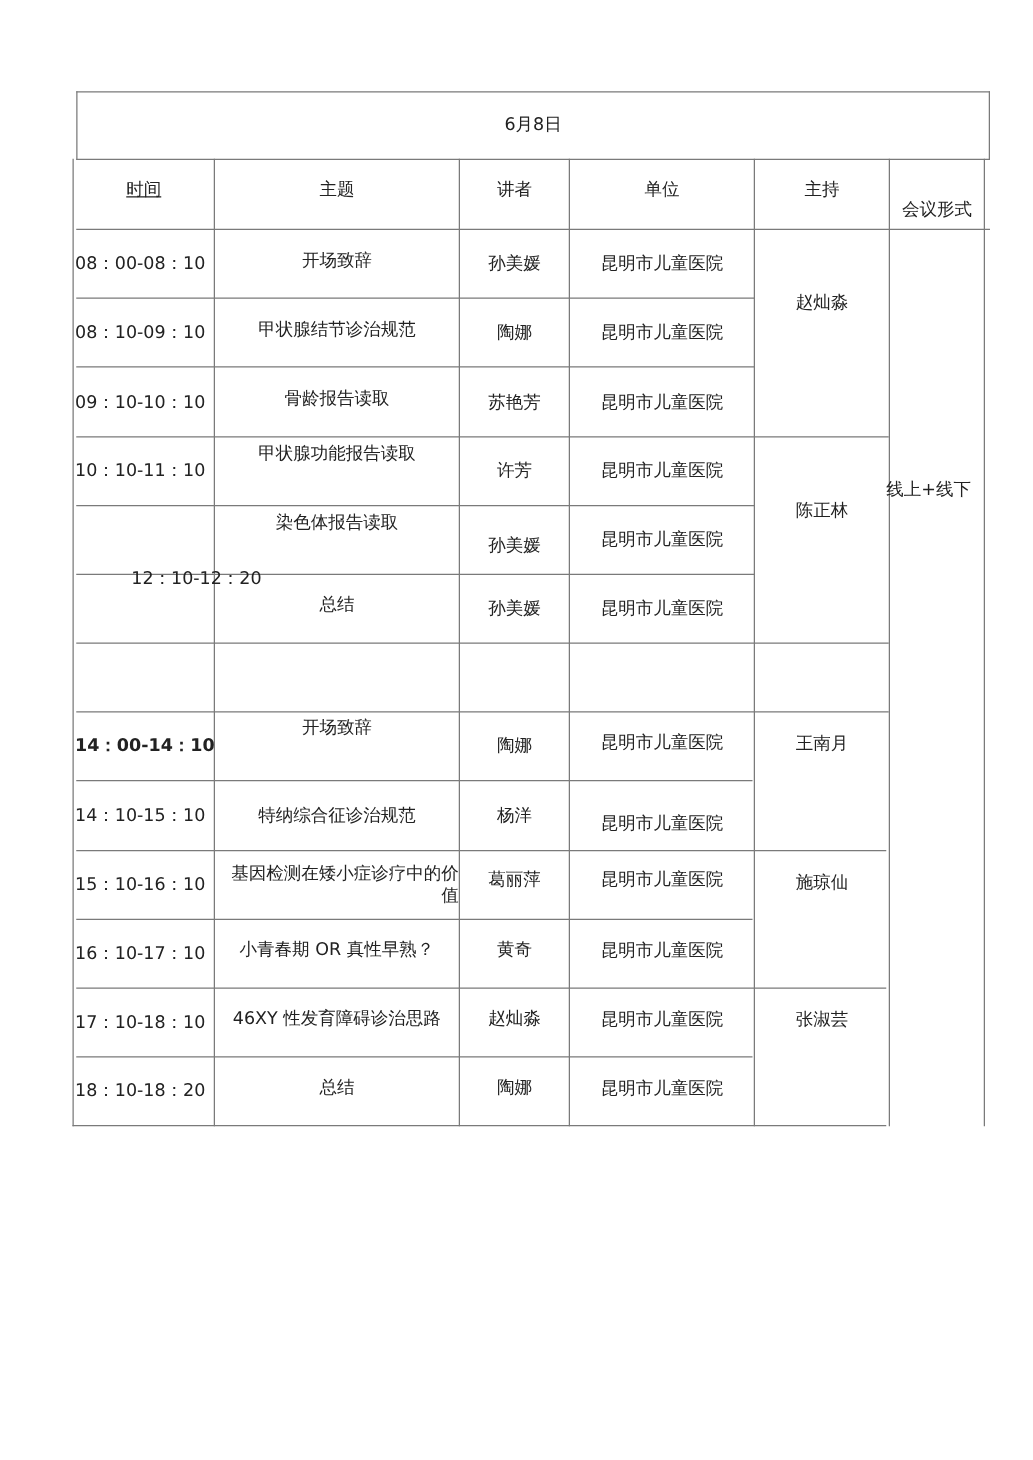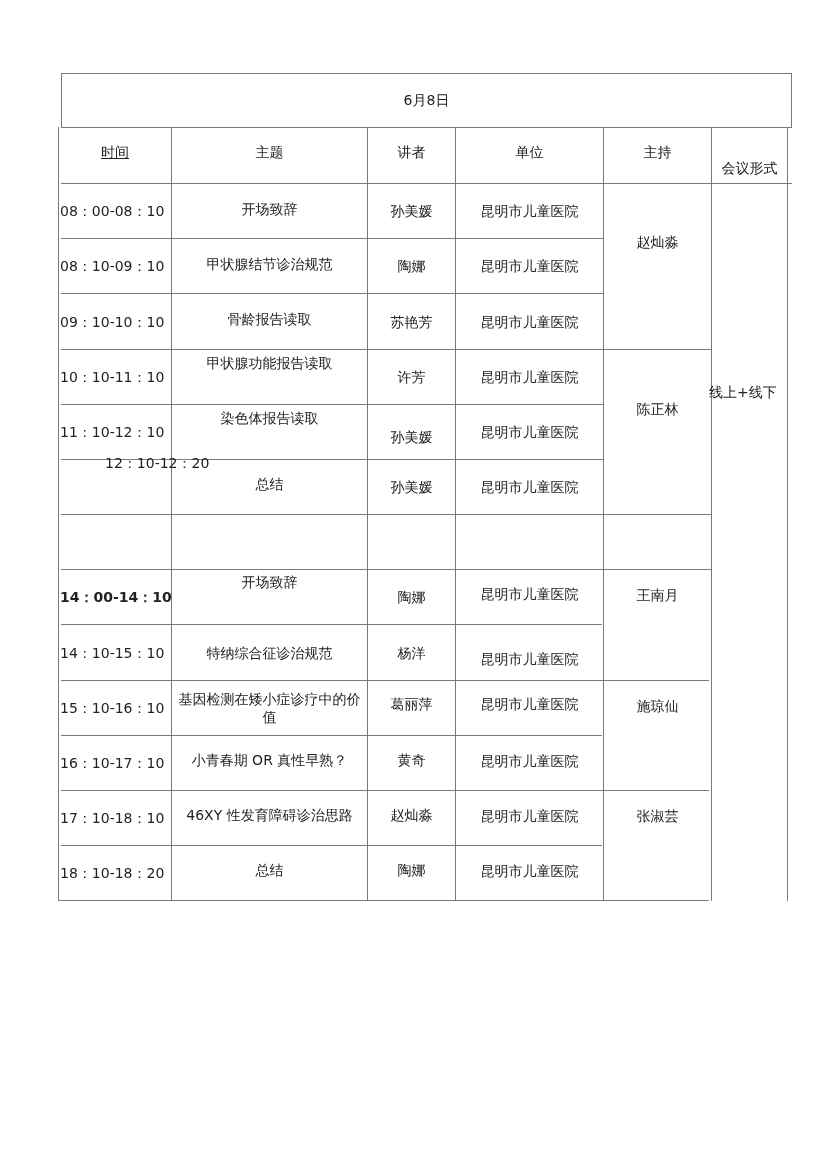--- a/index.html
+++ b/index.html
@@ -68,21 +68,20 @@
   <div class="cell left" style="left:58px;top:294px;width:113px;height:55px;">09：10-10：10</div>
   <div class="cell" style="left:368px;top:294px;width:87px;height:55px;">苏艳芳</div>
   <div class="cell" style="left:172px;top:294px;width:195px;height:50px;">骨龄报告读取</div>
   <div class="cell" style="left:456px;top:294px;width:147px;height:55px;">昆明市儿童医院</div>
 
   <div class="cell left" style="left:58px;top:350px;width:113px;height:54px;">10：10-11：10</div>
   <div class="cell top" style="left:172px;top:354px;width:195px;height:40px;">甲状腺功能报告读取</div>
   <div class="cell" style="left:368px;top:350px;width:87px;height:54px;">许芳</div>
   <div class="cell" style="left:456px;top:350px;width:147px;height:54px;">昆明市儿童医院</div>
 
-  <div class="cell left" style="left:58px;top:405px;width:113px;height:54px;">11：10-12：10</div>
   <div class="cell top" style="left:172px;top:409px;width:195px;height:40px;">染色体报告读取</div>
   <div class="cell" style="left:368px;top:410px;width:87px;height:54px;">孙美媛</div>
   <div class="cell" style="left:456px;top:405px;width:147px;height:54px;">昆明市儿童医院</div>
 
   <div class="cell left" style="left:58px;top:436px;width:113px;height:54px;padding-left:47px;">12：10-12：20</div>
   <div class="cell" style="left:172px;top:460px;width:195px;height:48px;">总结</div>
   <div class="cell" style="left:368px;top:460px;width:87px;height:54px;">孙美媛</div>
   <div class="cell" style="left:456px;top:460px;width:147px;height:54px;">昆明市儿童医院</div>
 
   <div class="cell left" style="left:58px;top:515px;width:113px;height:54px;"></div>
@@ -91,21 +90,21 @@
   <div class="cell top" style="left:172px;top:573px;width:195px;height:40px;">开场致辞</div>
   <div class="cell" style="left:368px;top:570px;width:87px;height:54px;">陶娜</div>
   <div class="cell" style="left:456px;top:570px;width:147px;height:48px;">昆明市儿童医院</div>
 
   <div class="cell left" style="left:58px;top:625px;width:113px;height:55px;">14：10-15：10</div>
   <div class="cell" style="left:172px;top:625px;width:195px;height:55px;">特纳综合征诊治规范</div>
   <div class="cell" style="left:368px;top:625px;width:87px;height:55px;">杨洋</div>
   <div class="cell" style="left:456px;top:638px;width:147px;height:42px;">昆明市儿童医院</div>
 
   <div class="cell left" style="left:58px;top:681px;width:113px;height:54px;">15：10-16：10</div>
-  <div class="cell" style="left:172px;top:684px;width:195px;height:48px;font-size:14px;">基因检测在矮小症诊疗中的价值</div>
+  <div class="cell" style="left:172px;top:684px;width:195px;height:48px;font-size:14px;text-align:right;">基因检测在矮小症诊疗中的价值</div>
   <div class="cell" style="left:368px;top:681px;width:87px;height:46px;">葛丽萍</div>
   <div class="cell" style="left:456px;top:681px;width:147px;height:46px;">昆明市儿童医院</div>
 
   <div class="cell left" style="left:58px;top:736px;width:113px;height:54px;">16：10-17：10</div>
   <div class="cell" style="left:172px;top:736px;width:195px;height:48px;">小青春期 OR 真性早熟？</div>
   <div class="cell" style="left:368px;top:736px;width:87px;height:48px;">黄奇</div>
   <div class="cell" style="left:456px;top:736px;width:147px;height:50px;">昆明市儿童医院</div>
 
   <div class="cell left" style="left:58px;top:791px;width:113px;height:54px;">17：10-18：10</div>
   <div class="cell" style="left:172px;top:791px;width:195px;height:48px;">46XY 性发育障碍诊治思路</div>

